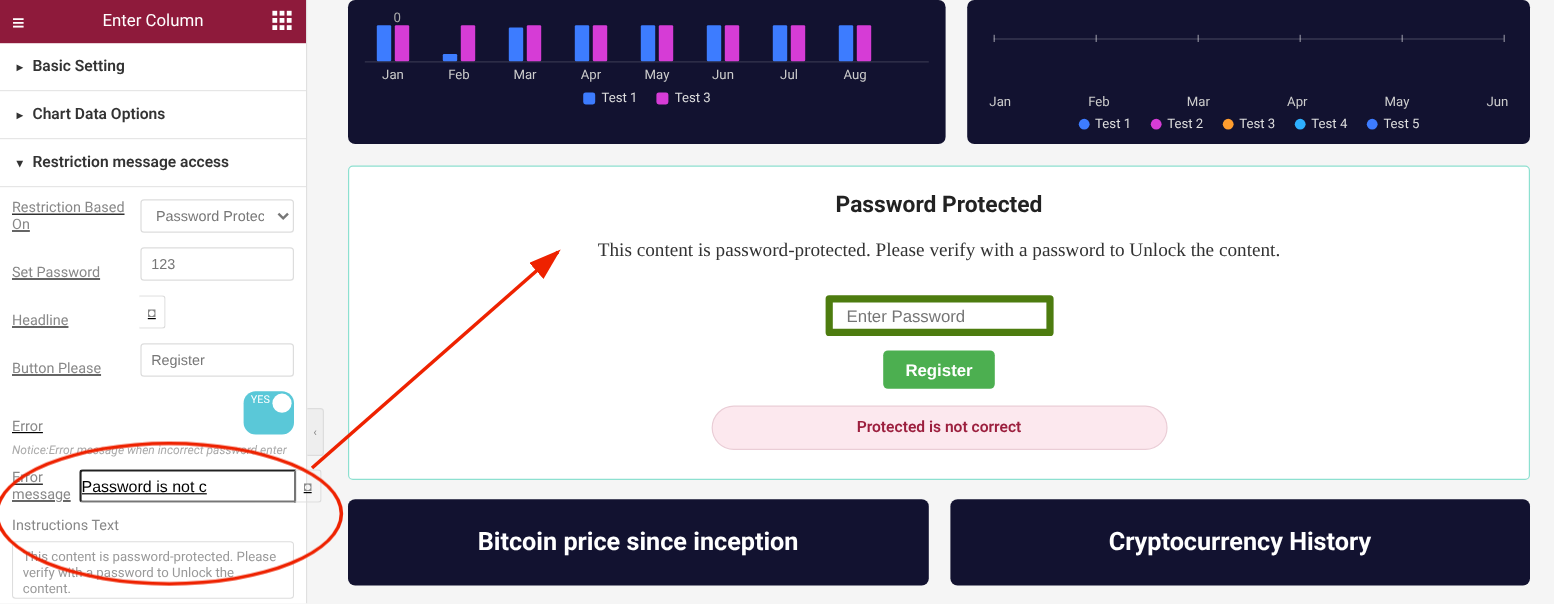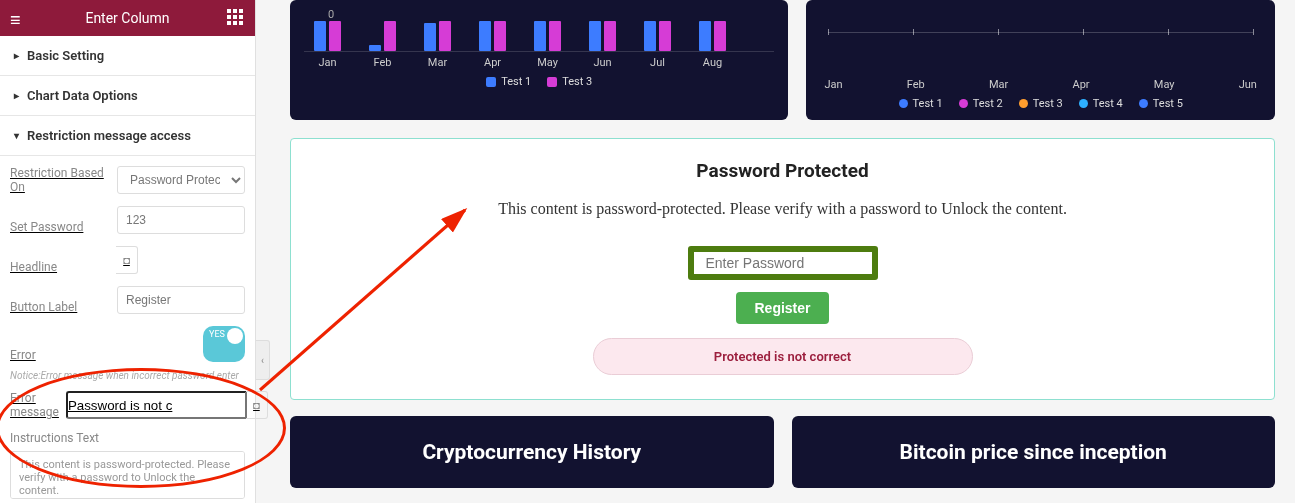--- a/index.html
+++ b/index.html
@@ -126,21 +126,21 @@
       <div class="field-label">Set Password</div>
       <div class="field-input"><input value="123" style=""></div>
     </div>
     <div class="field-row">
       <div class="field-label">Headline</div>
       <div class="input-group">
         <div class="dyn-icon">◘</div>
       </div>
     </div>
     <div class="field-row">
-      <div class="field-label">Button Label</div>
+      <div class="field-label">Button Please</div>
       <div class="field-input"><input value="Register" style=""></div>
     </div>
     <div class="field-row">
       <div class="field-label">Error</div>
       <div style="flex:1; display:flex; justify-content:flex-end;">
         <div class="toggle">
             <span class="toggle-label">YES</span>
           </div>
       </div>
     </div>
@@ -267,22 +267,22 @@
 
   <div class="pw-card">
     <div class="pw-title">Password Protected</div>
     <div class="pw-desc">This content is password-protected. Please verify with a password to Unlock the content.</div>
     <input class="pw-input" placeholder="Enter Password" style="">
     <button class="pw-btn">Register</button>
     <div class="pw-error">Protected is not correct</div>
   </div>
 
   <div class="bottom-row">
+    <div class="dark-card">Bitcoin price since inception</div>
     <div class="dark-card">Cryptocurrency History</div>
-    <div class="dark-card">Bitcoin price since inception</div>
   </div>
 </div>
 
 <div class="annot ellipse" style="left:-4px; top:368px; width:290px; height:120px;"></div>
 <svg class="annot arrow-svg" style="left:170px; top:195px; width:320px; height:210px;">
   <defs>
       <marker id="ah" markerWidth="10" markerHeight="10" refX="8" refY="3" orient="auto">
         <path d="M0,0 L9,3 L0,6 Z" fill="#e20"></path>
       </marker>
     </defs>

